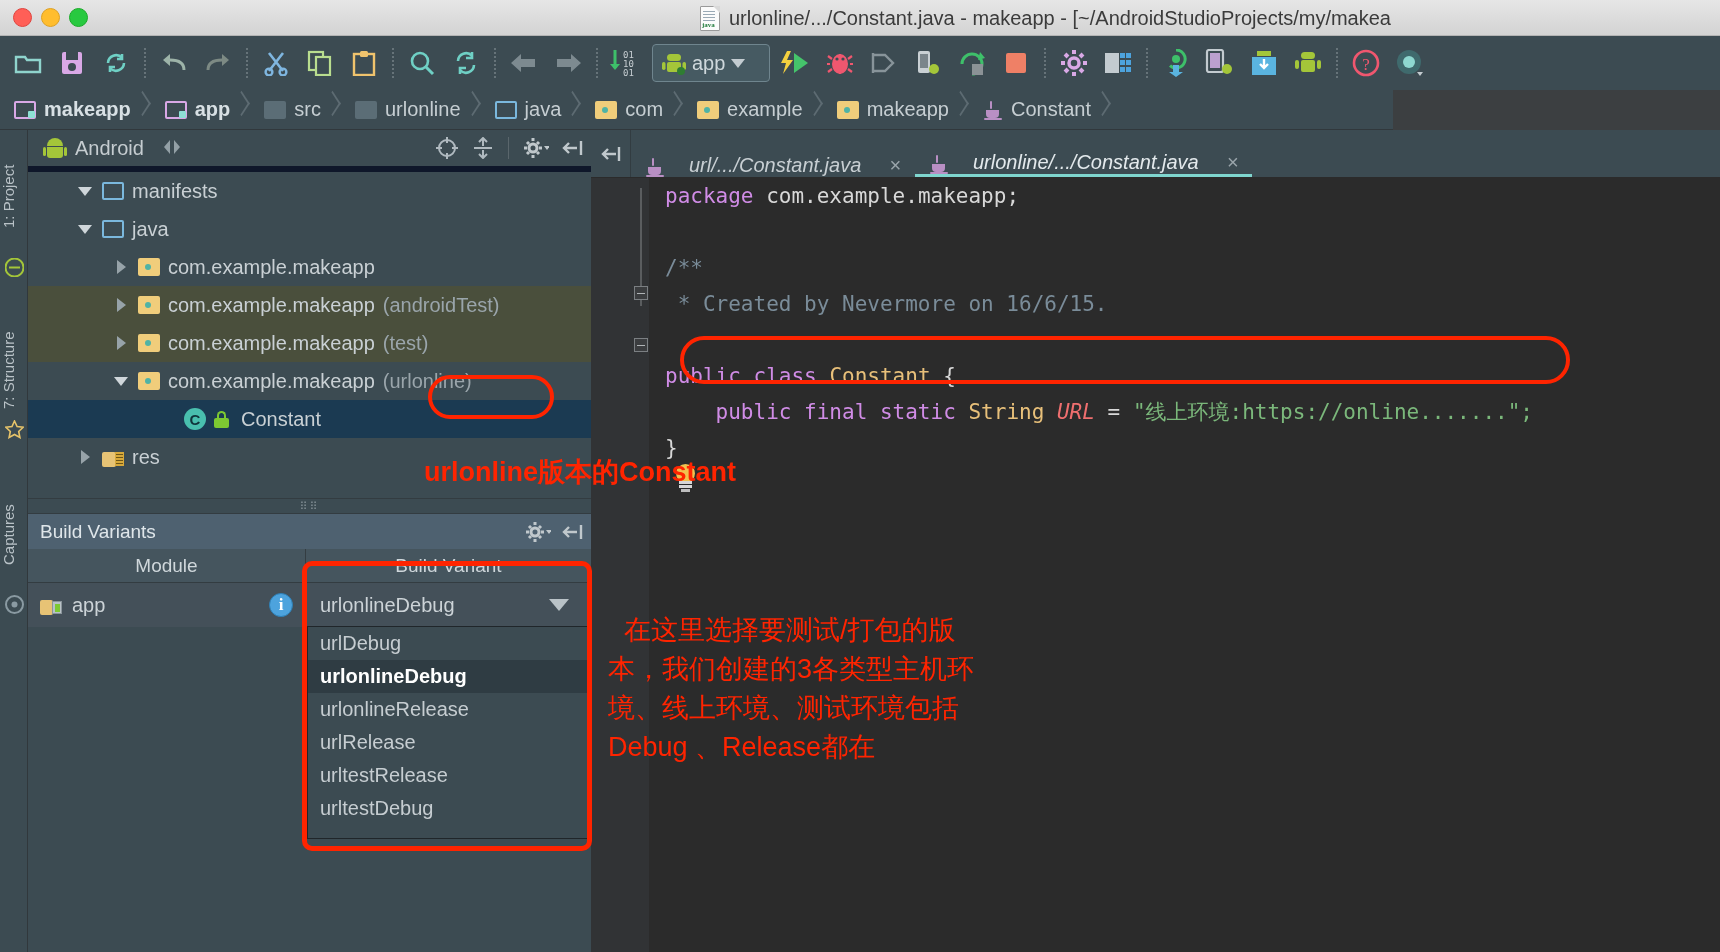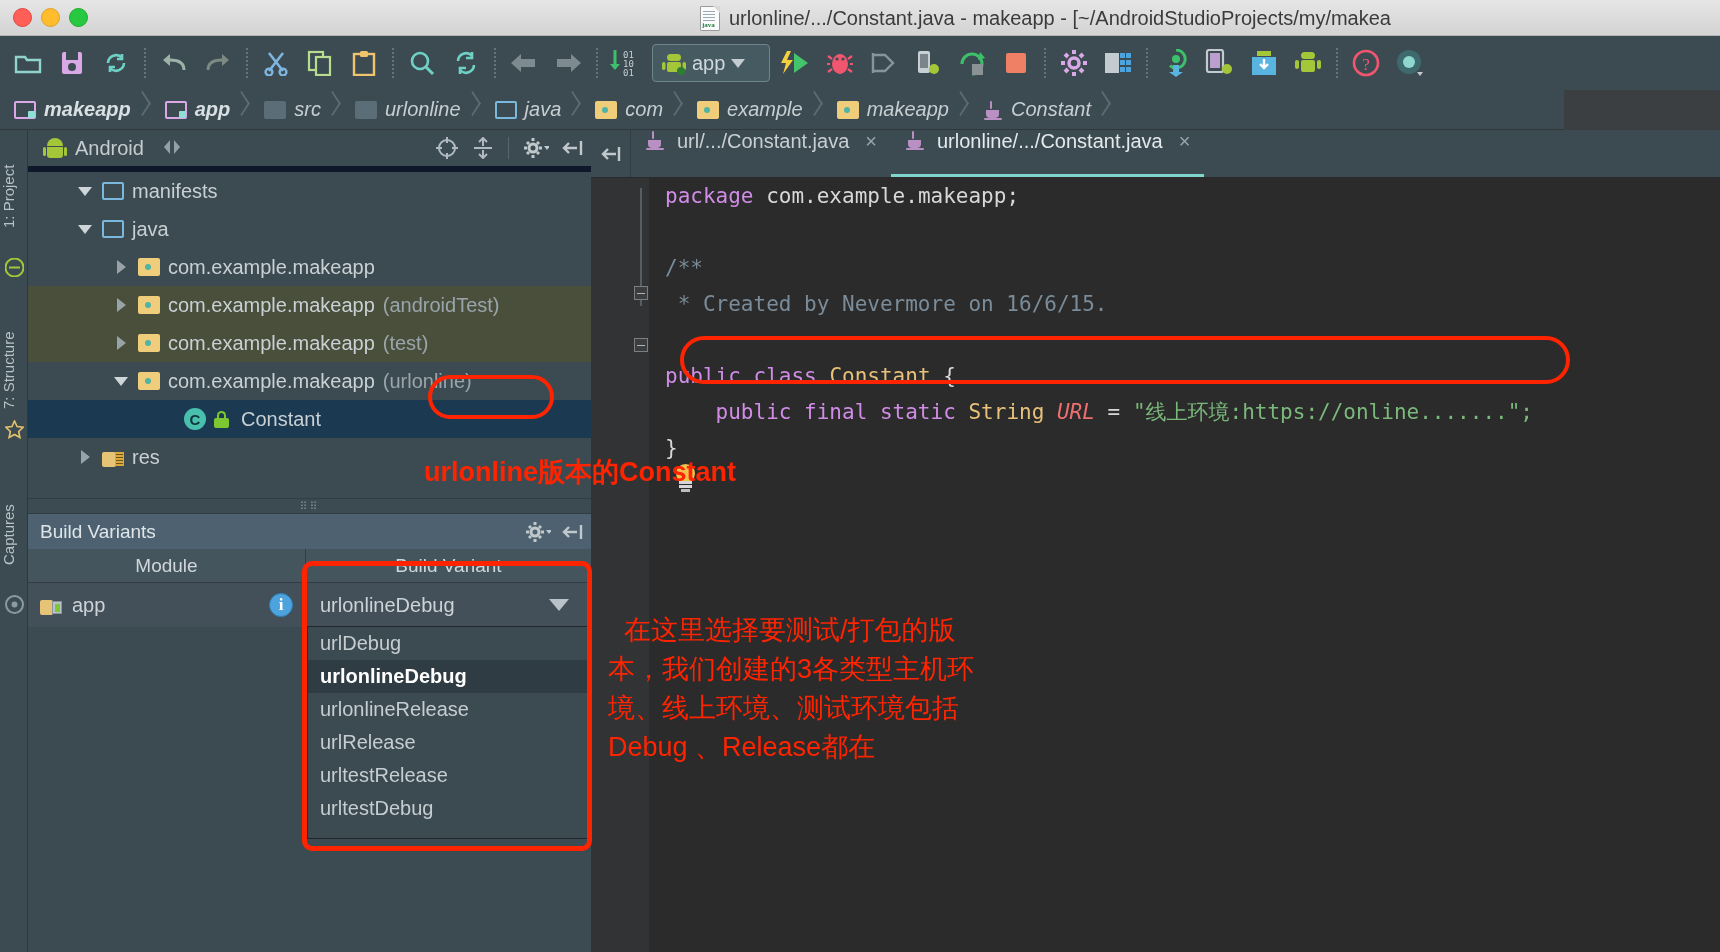--- a/index.html
+++ b/index.html
@@ -79,24 +79,23 @@
     margin: 0 4px;
   }
   .run-config .rc-label { font-size: 20px; color: #cfd8dc; }
   .caret-down {
     width: 0; height: 0; border-left: 7px solid transparent;
     border-right: 7px solid transparent; border-top: 9px solid #c3ccd1;
   }
 
   
   .crumbs {
-    position: absolute; left: 0; top: 90px; width: 1564px; height: 40px;
+    position: absolute; left: 0; top: 90px; width: 1393px; height: 40px;
     background: #3c4b52; display: flex; align-items: center;
     border-bottom: 1px solid #31383c;
-    font-style: italic;
   }
   .crumb {
     display: flex; align-items: center; height: 40px;
     padding: 0 2px 0 14px; gap: 8px; position: relative;
   }
   .crumb .cr-label { font-size: 20px; color: #c6ced2; white-space: nowrap; }
   .crumb.strong .cr-label { font-weight: bold; color: #d8e0e4; }
   .crumb-arrow {
     width: 18px; height: 40px; position: relative; flex: none;
   }
@@ -272,22 +271,22 @@
   }
   .tabbar {
     height: 48px; background: #3c4b52; display: flex; align-items: stretch;
     border-bottom: 1px solid #2b2b2b;
   }
   .tab-pin {
     width: 40px; display: flex; align-items: center; justify-content: center;
     border-right: 1px solid #323c41;
   }
   .tab {
-    display: flex; align-items: flex-start; gap: 12px; padding: 0 14px;
-    font-size: 20px; color: #c8cfd3; position: relative; cursor: default;
+    display: flex; align-items: flex-end; gap: 24px; padding: 0 14px;
+    font-size: 20px; color: #c8cfd3; position: relative; cursor: default; font-style: italic;
   }
   .tab.active { background: #3c4b52; border-bottom: 3px solid #7fd6cf; color: #e3e9ec; }
   .tab .close {
     font-size: 20px; color: #9aa5ab; margin-left: 4px;
   }
   .code {
     position: relative; height: 100%;
     font-family: "DejaVu Sans Mono", monospace;
     font-size: 21px; line-height: 36px;
   }

